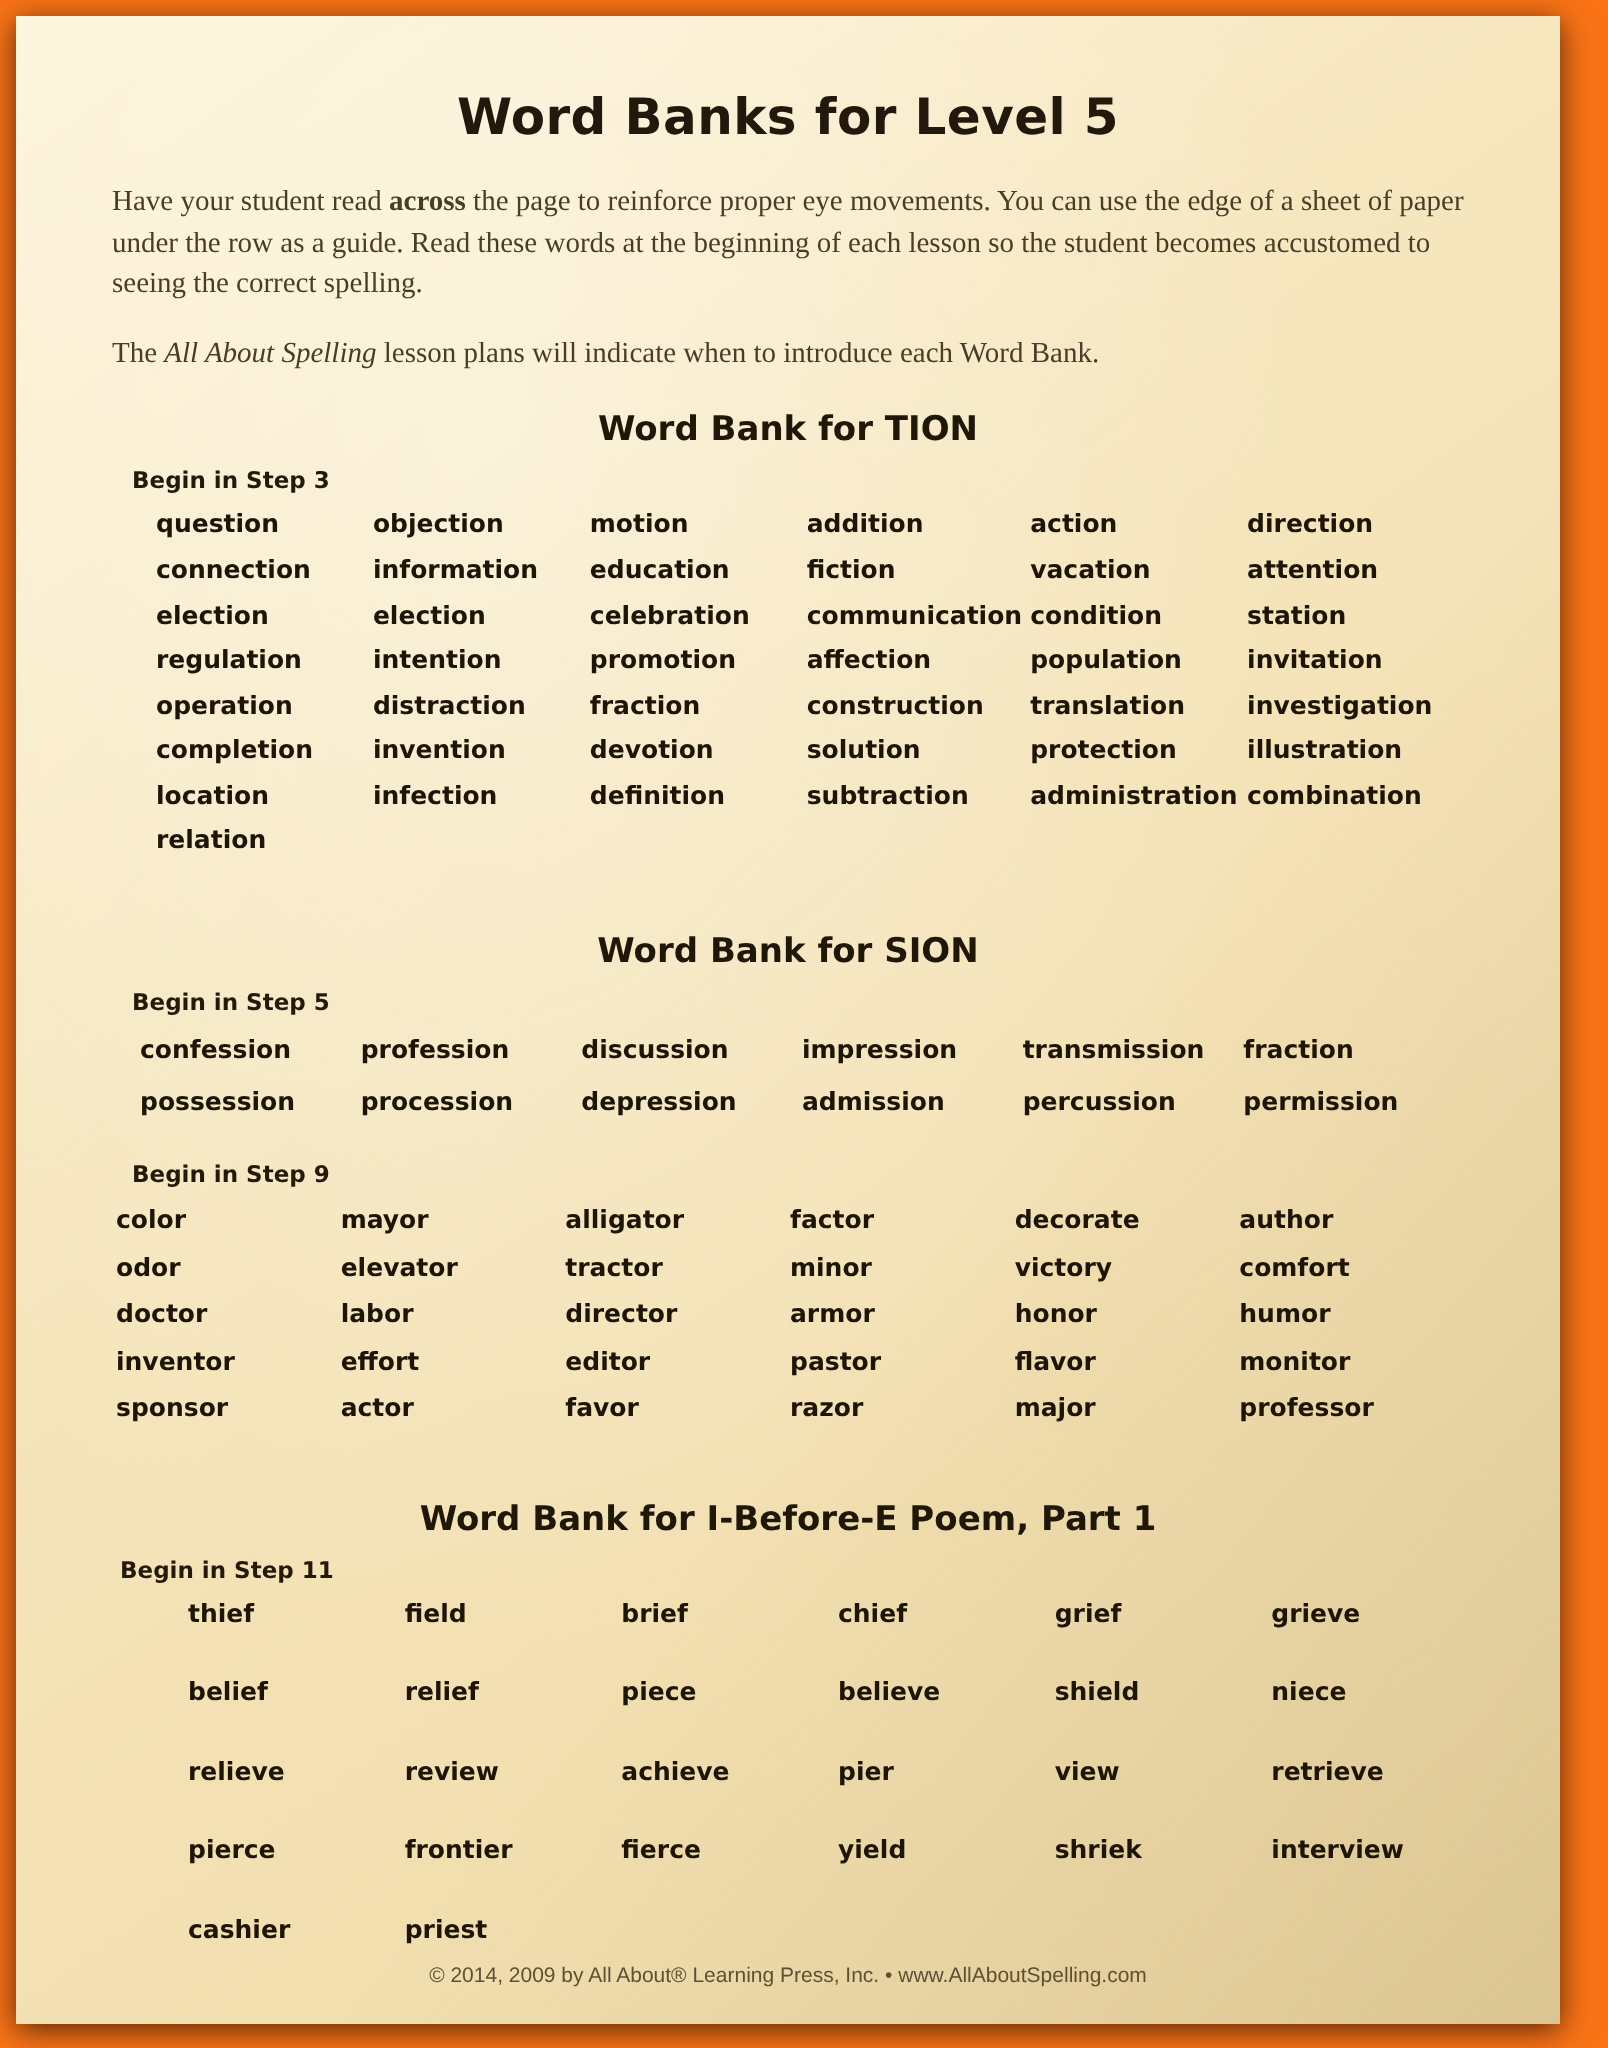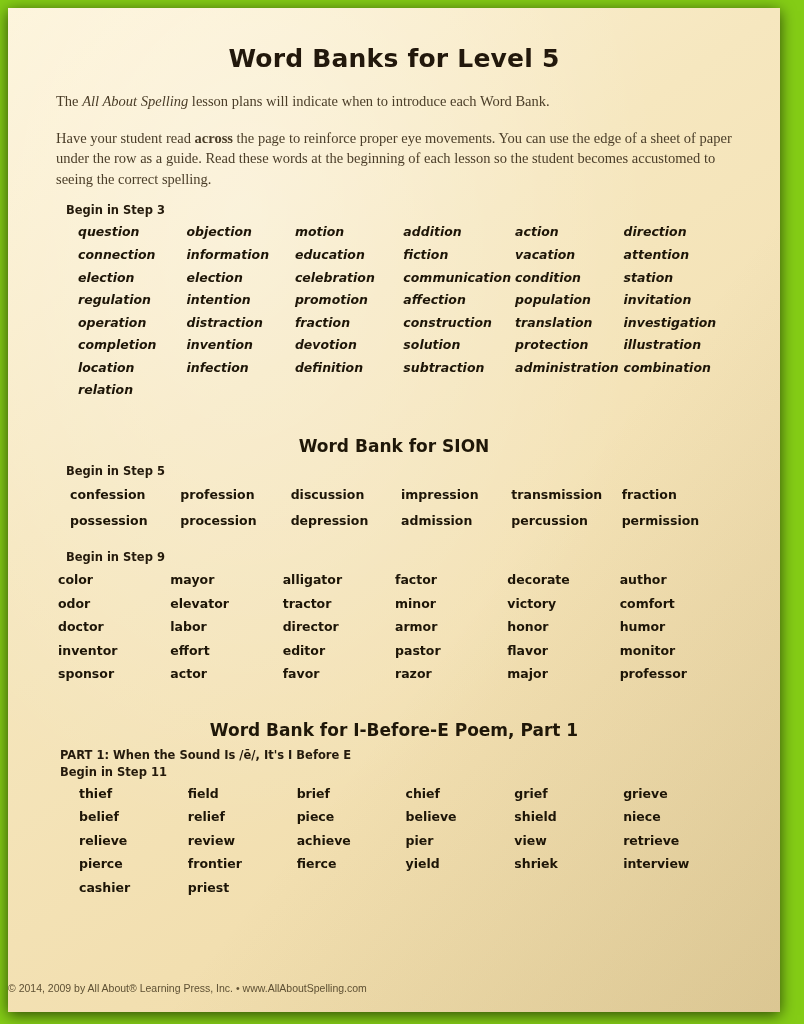--- a/index.html
+++ b/index.html
@@ -11,21 +11,21 @@
     width: 804px;
     height: 1024px;
     overflow: hidden;
     font-family: "Liberation Sans", sans-serif;
   }
   .page-wrap {
     position: absolute;
     left: 0; top: 0;
     width: 804px;
     height: 1024px;
-    background: #84cc16;
+    background: #f97316;
   }
   .sheet {
     position: absolute;
     left: 8px;
     top: 8px;
     width: 772px;
     height: 1004px;
     background: linear-gradient(145deg, #fdf3d8 0%, #f6e7bf 35%, #f2dfb0 70%, #eedaa6 100%);
     box-shadow: 0 3px 14px rgba(0,0,0,0.65);
     overflow: hidden;
@@ -100,57 +100,58 @@
     padding-right: 18px;
   }
   .word {
     font-family: "DejaVu Sans", sans-serif;
     font-size: 12.5px;
     font-weight: bold;
     color: #1d1507;
     line-height: 22.6px;
     white-space: nowrap;
   }
-  .grid-tion .word { line-height: 22.6px; font-style: italic; }
+  .grid-tion .word { line-height: 22.6px; }
   .grid-sion { margin-left: 28px; }
   .grid-sion .word { line-height: 26px; }
   .grid-or { margin-left: 16px; }
   .grid-or .word { line-height: 23.5px; }
-  .grid-ibe { margin-left: 37px; }
+  .grid-ibe { margin-left: 52px; gap: 16px; }
   .grid-ibe .word { line-height: 23.5px; }
   .footer {
     position: absolute;
     left: 0;
     right: 0;
     bottom: 18px;
-    text-align: left;
+    text-align: center;
     font-family: "Liberation Sans", sans-serif;
     font-size: 10.5px;
     color: #5e5033;
     z-index: 3;
   }
   .footer .link {
     color: #5e5033;
     text-decoration: none;
   }
   .spacer-lg { height: 16px; }
 </style>
 </head>
 <body>
 
 <div class="page-wrap">
   <div class="sheet">
     <div class="content">
 
       <h1 class="doc-title">Word Banks for Level 5</h1>
 
+      <p class="intro second"><span>Have your student read </span><b>across</b><span> the page to reinforce proper eye movements. You can use the edge of a sheet of paper under the row as a guide. Read these words at the beginning of each lesson so the student becomes accustomed to seeing the correct spelling.</span></p>
+
       <p class="intro"><span>The </span><em>All About Spelling</em><span> lesson plans will indicate when to introduce each Word Bank.</span></p>
 
-      <p class="intro second"><span>Have your student read </span><b>across</b><span> the page to reinforce proper eye movements. You can use the edge of a sheet of paper under the row as a guide. Read these words at the beginning of each lesson so the student becomes accustomed to seeing the correct spelling.</span></p>
-
+      <h2 class="bank-title">Word Bank for TION</h2>
       <div class="begin">Begin in Step 3</div>
       <div class="word-grid grid-tion">
         <span class="word">question</span>
         <span class="word">objection</span>
         <span class="word">motion</span>
         <span class="word">addition</span>
         <span class="word">action</span>
         <span class="word">direction</span>
         <span class="word">connection</span>
         <span class="word">information</span>
@@ -242,21 +243,20 @@
         <span class="word">actor</span>
         <span class="word">favor</span>
         <span class="word">razor</span>
         <span class="word">major</span>
         <span class="word">professor</span>
       </div>
 
       <div class="spacer-lg"></div>
 
       <h2 class="bank-title">Word Bank for I-Before-E Poem, Part 1</h2>
-      <div class="part-label">PART 1: When the Sound Is /ē/, It's I Before E</div>
       <div class="part-label">Begin in Step 11</div>
       <div class="word-grid grid-ibe">
         <span class="word">thief</span>
         <span class="word">field</span>
         <span class="word">brief</span>
         <span class="word">chief</span>
         <span class="word">grief</span>
         <span class="word">grieve</span>
         <span class="word">belief</span>
         <span class="word">relief</span>

